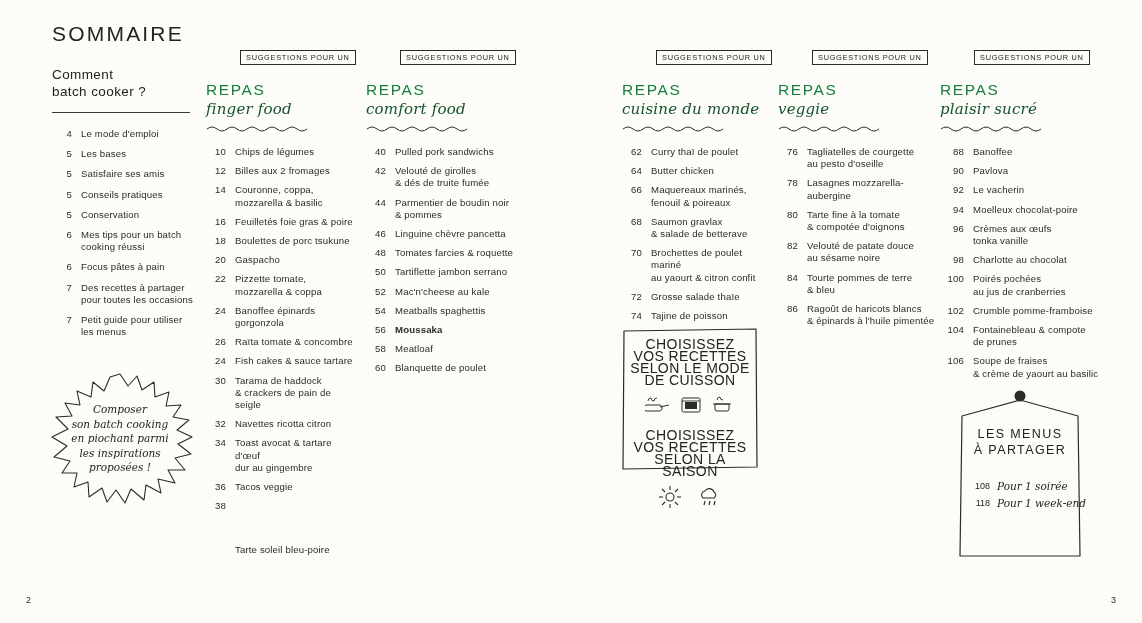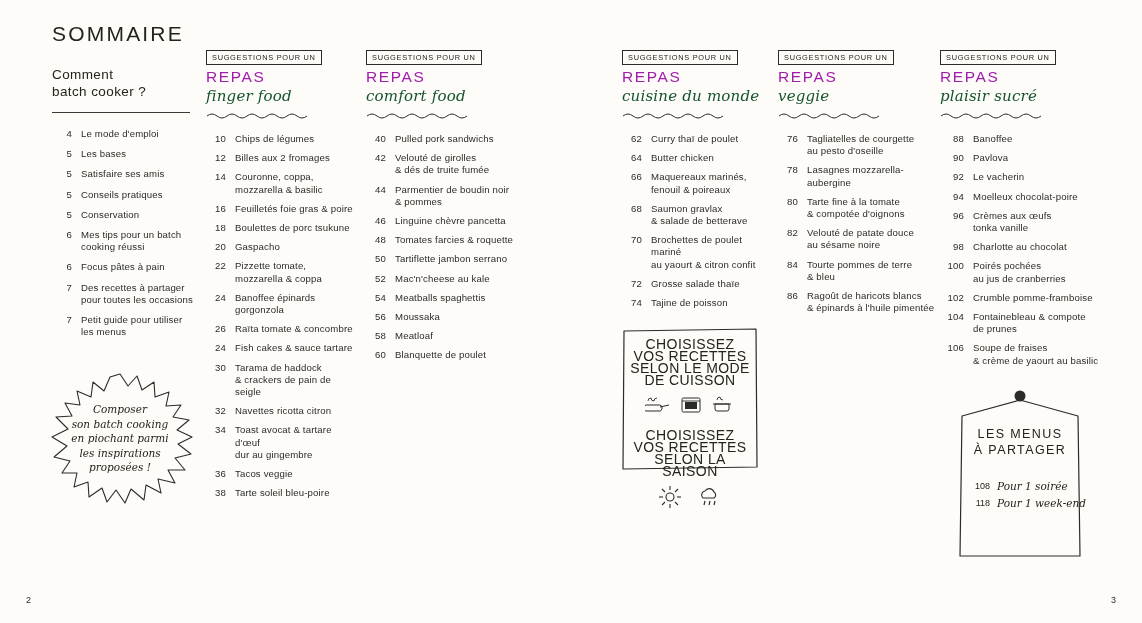--- a/index.html
+++ b/index.html
@@ -54,26 +54,27 @@
   }
   .tag {
     display: inline-block;
     border: 1px solid #2b2b28;
     padding: 2px 5px 2px 5px;
     font-size: 7.4px;
     letter-spacing: 0.7px;
     line-height: 9px;
     white-space: nowrap;
     color: #24241f;
+    margin-left: 34px;
   }
   .repas {
     font-size: 15.5px;
     letter-spacing: 1.6px;
-    margin-top: 3px;
-    color: #a21caf;
+    margin-top: 16px;
+    color: #15803d;
   }
   .subtitle {
     font-family: "DejaVu Serif", serif;
     font-style: italic;
     font-size: 15px;
     letter-spacing: 0.2px;
     margin-top: 1px;
     color: #14532d;
     white-space: nowrap;
   }
@@ -414,21 +415,21 @@
           <div class="num">34</div>
           <div class="txt" style="white-space: pre-line;">Toast avocat &amp; tartare d'œuf
 dur au gingembre</div>
         </div>
         <div class="item">
           <div class="num">36</div>
           <div class="txt" style="white-space: pre-line;">Tacos veggie</div>
         </div>
         <div class="item">
           <div class="num">38</div>
-          <div class="txt" style="white-space: pre-line;">Tarte soleil bleu-poire</div>
+          <div class="txt" style="white-space: pre-line; margin-top: 44px;">Tarte soleil bleu-poire</div>
         </div>
       </div></div>
     <div class="col" style="left: 366px; top: 46px; width: 152px;"><div class="tag">SUGGESTIONS POUR UN</div><div class="repas">REPAS</div><div class="subtitle">comfort food</div><svg class="wave" width="104" height="7" viewBox="0 0 104 7">
         <path d="M1,4 q5,-4 10,0 t10,0 t10,0 t10,0 t10,0 t10,0 t10,0 t10,0 t10,0 t10,0" fill="none" stroke="#2b2b28" stroke-width="1"></path>
       </svg><div class="items">
         <div class="item">
           <div class="num">40</div>
           <div class="txt" style="white-space: pre-line;">Pulled pork sandwichs</div>
         </div>
         <div class="item">
@@ -456,21 +457,21 @@
         <div class="item">
           <div class="num">52</div>
           <div class="txt" style="white-space: pre-line;">Mac'n'cheese au kale</div>
         </div>
         <div class="item">
           <div class="num">54</div>
           <div class="txt" style="white-space: pre-line;">Meatballs spaghettis</div>
         </div>
         <div class="item">
           <div class="num">56</div>
-          <div class="txt" style="white-space: pre-line;">Moussaka</div>
+          <div class="txt" style="white-space: pre-line; font-weight: bold;">Moussaka</div>
         </div>
         <div class="item">
           <div class="num">58</div>
           <div class="txt" style="white-space: pre-line;">Meatloaf</div>
         </div>
         <div class="item">
           <div class="num">60</div>
           <div class="txt" style="white-space: pre-line;">Blanquette de poulet</div>
         </div>
       </div></div>

